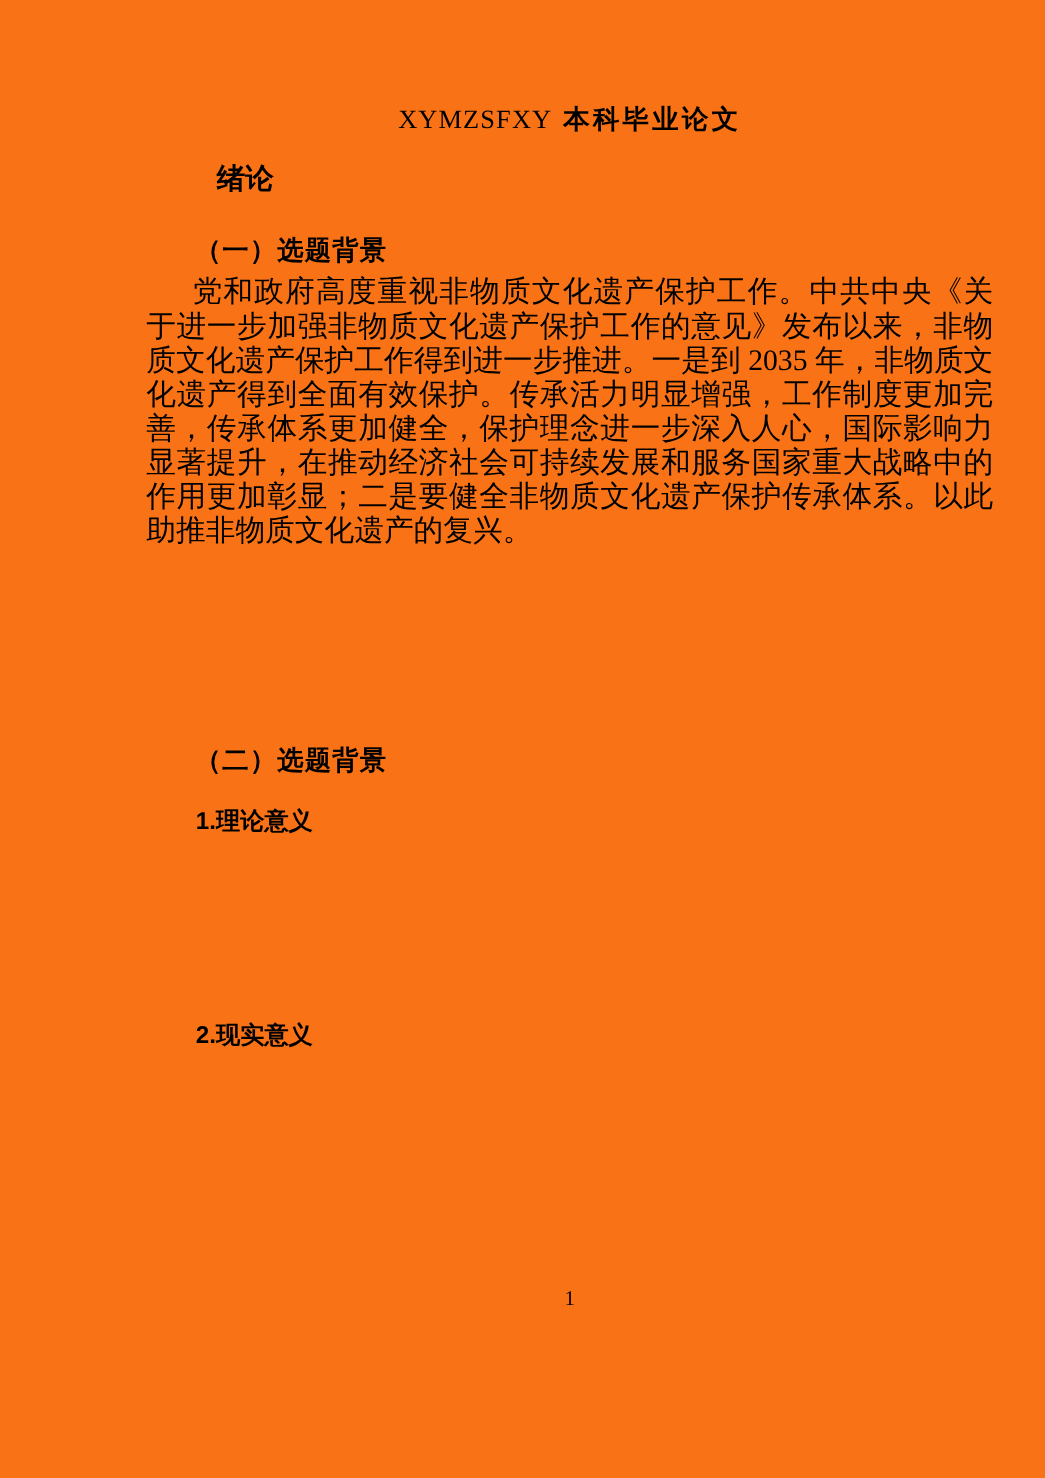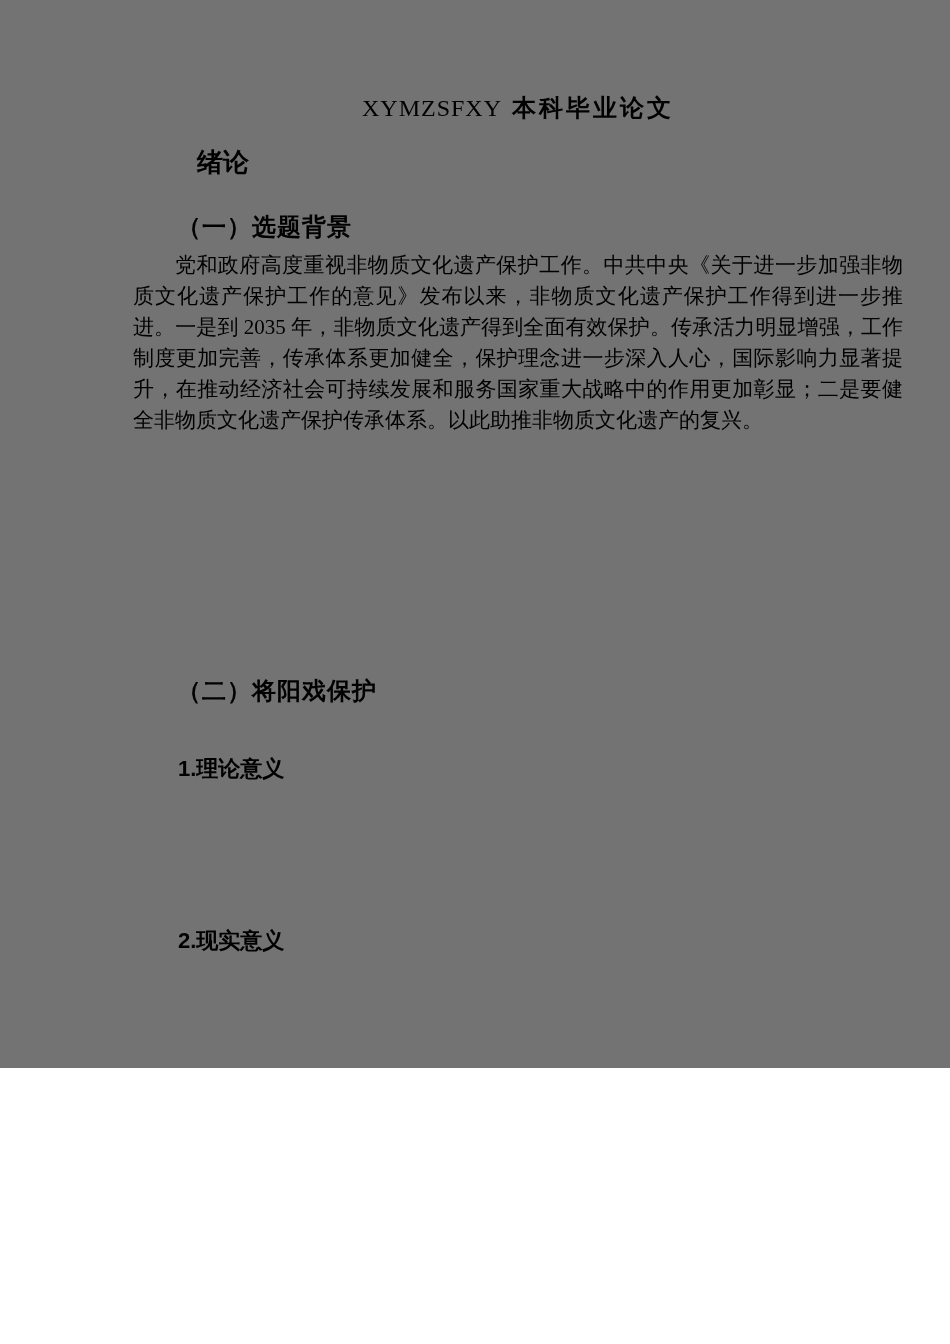--- a/index.html
+++ b/index.html
@@ -3,22 +3,22 @@
 <meta charset="utf-8">
 <style>
   html, body {
     margin: 0;
     padding: 0;
     background: #ffffff;
   }
   .page {
     position: relative;
     width: 950px;
-    height: 1068px;
-    background: #737373;
+    height: 1344px;
+    background: #f97316;
     color: #000000;
     font-family: "Liberation Serif", "DejaVu Serif", serif;
     overflow: hidden;
   }
   .content {
     position: absolute;
     left: 133px;
     top: 0;
     width: 770px;
     height: 100%;
@@ -63,28 +63,28 @@
   .sec1 { top: 211px; }
   .sec2 { top: 675px; }
   .sub-heading {
     position: absolute;
     left: 45px;
     margin: 0;
     font-size: 22px;
     font-weight: bold;
     font-family: "Liberation Sans", "DejaVu Sans", sans-serif;
   }
-  .sub1 { top: 732px; margin-top: 22px; }
+  .sub1 { top: 732px; }
   .sub2 { top: 926px; }
   .body-para {
     position: absolute;
     left: 0;
     width: 770px;
     margin: 0;
-    font-size: 21px;
+    font-size: 27px;
     line-height: 31px;
     text-align: justify;
     text-indent: 42px;
     font-family: "Liberation Serif", "DejaVu Serif", serif;
   }
   .p1 { top: 250px; }
   .p2 { top: 444px; }
   .p3 { top: 768px; }
   .p4 { top: 1019px; }
   .pagenum {
@@ -107,21 +107,21 @@
       <span class="latin">XYMZSFXY</span><span class="cn">本科毕业论文</span>
     </div>
 
     <h1 class="chapter-title">绪论</h1>
 
     <h2 class="sec-heading sec1">（一）选题背景</h2>
 
     <p class="body-para p1">党和政府高度重视非物质文化遗产保护工作。中共中央《关于进一步加强非物质文化遗产保护工作的意见》发布以来，非物质文化遗产保护工作得到进一步推进。一是到 2035 年，非物质文化遗产得到全面有效保护。传承活力明显增强，工作制度更加完善，传承体系更加健全，保护理念进一步深入人心，国际影响力显著提升，在推动经济社会可持续发展和服务国家重大战略中的作用更加彰显；二是要健全非物质文化遗产保护传承体系。以此助推非物质文化遗产的复兴。</p>
 
 
-    <h2 class="sec-heading sec2">（二）将阳戏保护</h2>
+    <h2 class="sec-heading sec2">（二）选题背景</h2>
 
     <h3 class="sub-heading sub1">1.理论意义</h3>
 
 
     <h3 class="sub-heading sub2">2.现实意义</h3>
 
 
     <div class="pagenum">1</div>
 
   </div>

